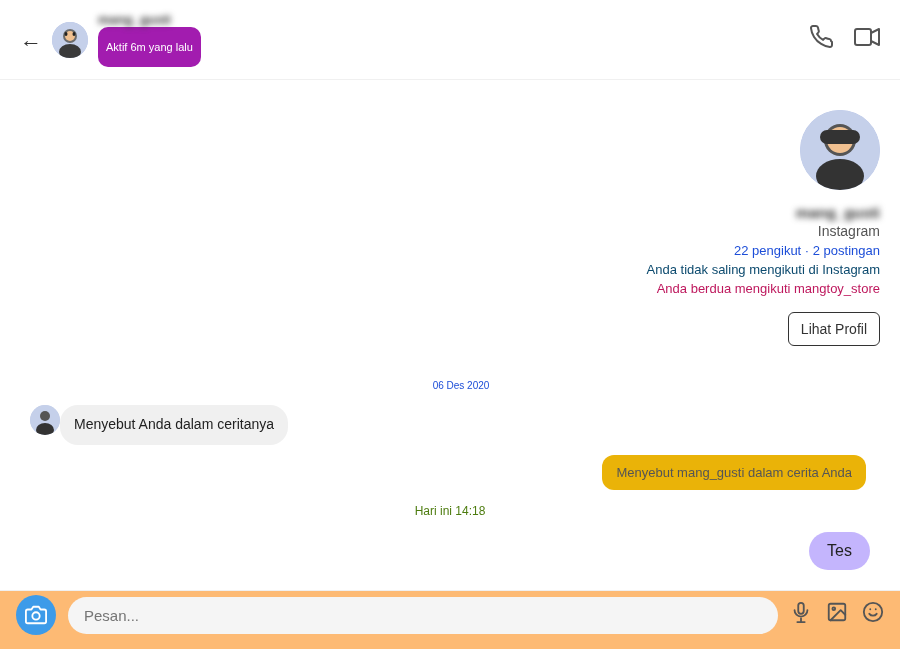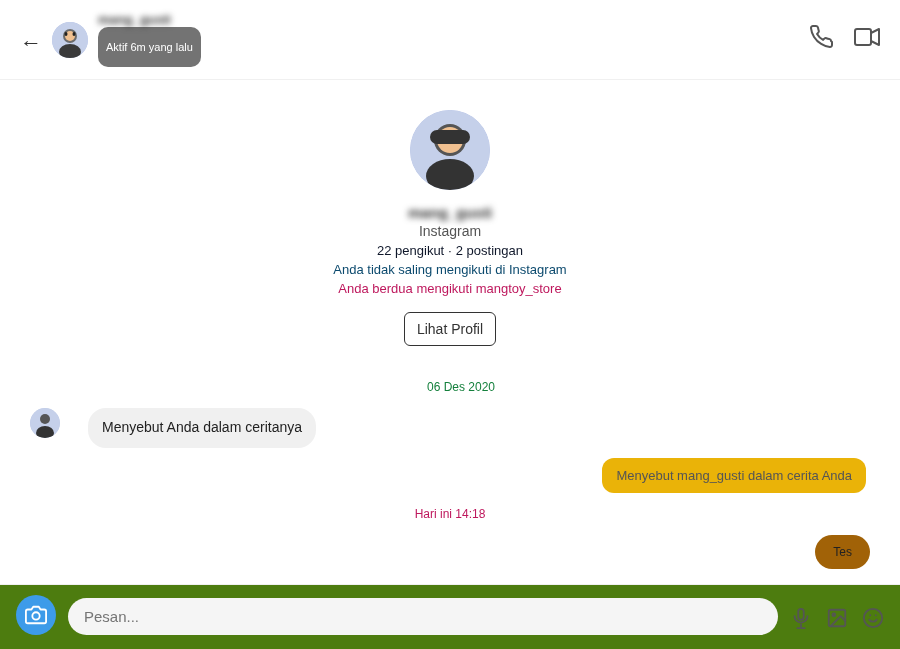--- a/index.html
+++ b/index.html
@@ -56,21 +56,21 @@
     }
 
     .header-name {
       font-size: 13px;
       font-weight: 600;
       color: #333;
       filter: blur(3px);
     }
 
     .header-status {
-      background: #737373;
+      background: #a21caf;
       color: white;
       font-size: 11px;
       padding: 14px 8px;
       border-radius: 10px;
       display: inline-block;
     }
 
     .header-actions {
       display: flex;
       gap: 20px;
@@ -89,21 +89,21 @@
       overflow-y: auto;
       display: flex;
       flex-direction: column;
       align-items: center;
     }
 
     
     .profile-section {
       display: flex;
       flex-direction: column;
-      align-items: center;
+      align-items: flex-end;
       padding: 30px 20px 20px;
       width: 100%;
     }
 
     .profile-avatar {
       width: 80px;
       height: 80px;
       border-radius: 50%;
       background: #b8c4e8;
       display: flex;
@@ -128,21 +128,21 @@
     }
 
     .profile-platform {
       font-size: 14px;
       color: #555;
       margin-bottom: 4px;
     }
 
     .profile-stats {
       font-size: 13px;
-      color: #0f172a;
+      color: #1d4ed8;
       margin-bottom: 4px;
     }
 
     .profile-mutual {
       font-size: 13px;
       color: #0c4a6e;
       margin-bottom: 4px;
     }
 
     .profile-follow {
@@ -166,32 +166,32 @@
     .messages-section {
       width: 100%;
       padding: 10px 30px;
       display: flex;
       flex-direction: column;
       align-items: center;
       gap: 6px;
     }
 
     .date-label {
-      font-size: 12px;
-      color: #15803d;
+      font-size: 10px;
+      color: #1d4ed8;
       margin-bottom: 8px;
       margin-top: 4px;
       margin-left: 22px;
     }
 
     .message-row {
       width: 100%;
       display: flex;
       align-items: flex-start;
-      gap: 28px;
+      gap: 0;
     }
 
     .message-row.incoming {
       justify-content: flex-start;
     }
 
     .message-avatar {
       width: 30px;
       height: 30px;
       border-radius: 50%;
@@ -214,42 +214,42 @@
       background: #f0f0f0;
       padding: 10px 14px;
       border-radius: 18px;
       font-size: 14px;
       color: #222;
       line-height: 1.4;
     }
 
     .time-label {
       font-size: 12px;
-      color: #be185d;
+      color: #4d7c0f;
       text-align: center;
       margin: 8px 8px;
     }
 
     .outgoing-bubble {
-      background: #a16207;
+      background: #c4b5fd;
       padding: 10px 18px;
       border-radius: 20px;
-      font-size: 12px;
+      font-size: 16px;
       color: #222;
       align-self: flex-end;
       max-width: 200px;
     }
 
     
     .input-area {
       display: flex;
-      align-items: flex-end;
-      padding: 10px 16px 14px;
+      align-items: center;
+      padding: 4px 16px 14px;
       gap: 12px;
-      background: #4d7c0f;
+      background: #fdba74;
       border-top: 1px solid #f0f0f0;
       flex-shrink: 0;
     }
 
     .camera-btn {
       width: 40px;
       height: 40px;
       border-radius: 50%;
       background: #3D9BE9;
       display: flex;

